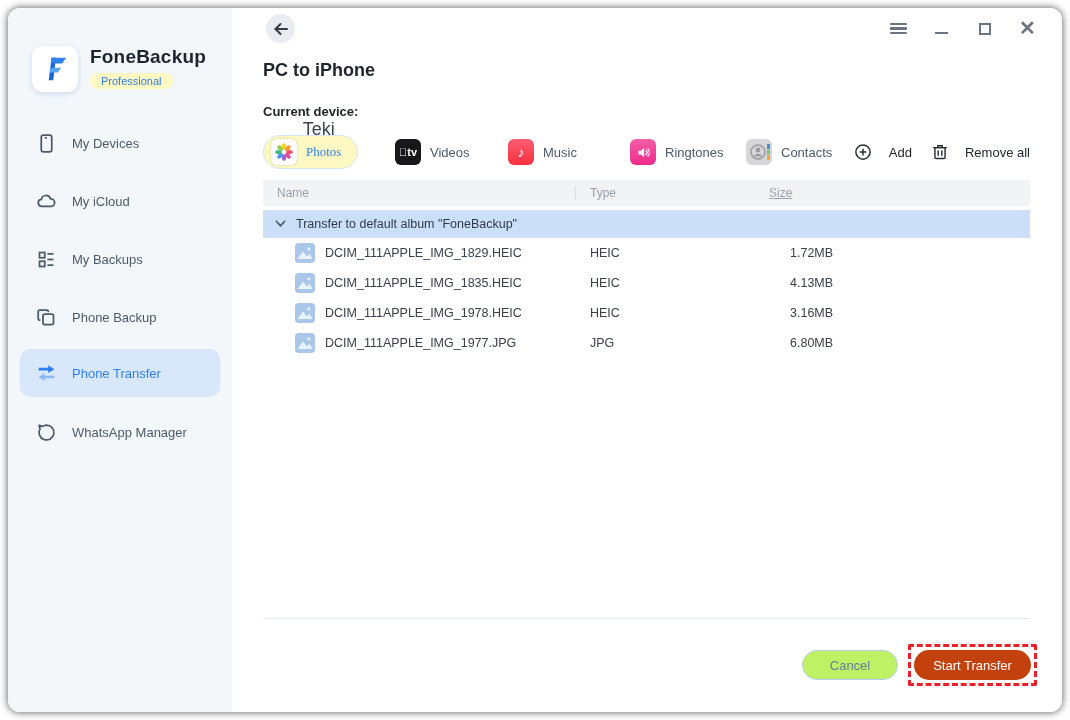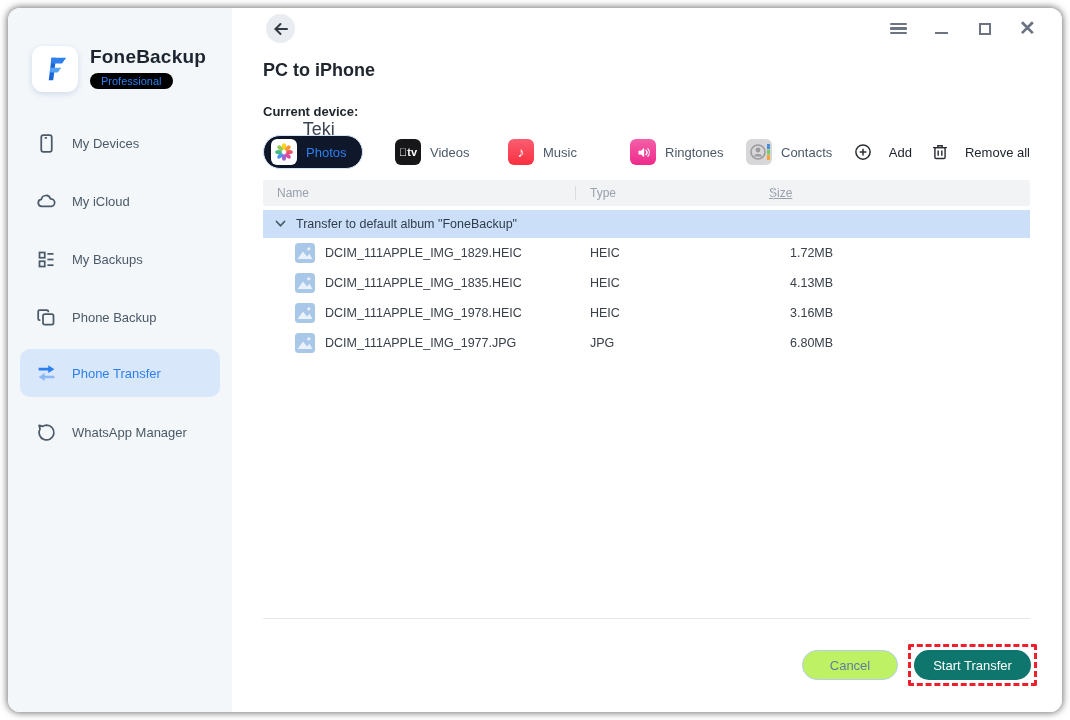--- a/index.html
+++ b/index.html
@@ -19,21 +19,21 @@
   .logo-row { position:absolute; left:24px; top:38px; display:flex; align-items:flex-start; }
   .logo-box {
     width:46px; height:46px; background:#fff; border-radius:11px;
     box-shadow:0 2px 6px rgba(40,90,160,0.18);
     display:flex; align-items:center; justify-content:center;
   }
   .brand-col { margin-left:12px; }
   .brand-name { font-size:19px; font-weight:bold; color:#1c2430; letter-spacing:0.2px; }
   .brand-badge {
     display:inline-block; margin-top:5px; font-size:11px; color:#2d7ff0;
-    background:#000000; border-radius:9px; padding:2px 11px;
+    background:#fef9c3; border-radius:9px; padding:2px 11px;
   }
   .nav-item {
     position:absolute; left:12px; width:200px; height:48px; border-radius:10px;
     display:flex; align-items:center; padding-left:16px; cursor:pointer;
     color:#4b5a68; font-size:13px;
   }
   .nav-item .nav-icon { width:21px; height:21px; margin-right:15px; flex:0 0 auto; }
   .nav-item.selected { background:#d9e7fb; color:#2d7ff0; }
   
   .main { position:absolute; left:224px; top:0; width:830px; height:100%; background:#fff; }
@@ -52,22 +52,22 @@
   .device-row { position:absolute; left:31px; top:96px; display:flex; align-items:center;flex-direction:column; }
   .device-label { font-size:13px; font-weight:bold; color:#20262e; }
   .device-name { font-size:18px; color:#3c4450; margin-left:16px; }
   .device-chevron { margin-left:9px; margin-top:3px; }
   
   .tab { position:absolute; top:127px; height:34px; display:flex; align-items:center; cursor:pointer;
          font-size:13px; color:#4b5a68; }
   .tab .tab-icon { width:26px; height:26px; border-radius:6px; margin-right:9px;
                    display:flex; align-items:center; justify-content:center; flex:0 0 auto; }
   .tab.active {
-    background:#0f172a; border:1px solid #d4e5fa; border-radius:17px;
-    padding:0 16px 0 7px; color:#2d7ff0;
+    background:#fef9c3; border:1px solid #d4e5fa; border-radius:17px;
+    padding:0 16px 0 7px; color:#2d7ff0;font-family:Liberation Serif, serif;
   }
   .icon-tv { background:#17171a; color:#fff; font-size:11px; font-weight:bold; letter-spacing:0; }
   .icon-music { background:linear-gradient(180deg,#fb5d72,#f9303f); color:#fff; font-size:14px; }
   .icon-ring { background:linear-gradient(180deg,#f55fa8,#ef2a8b); }
   .actions { position:absolute; right:32px; top:127px; height:34px; display:flex; align-items:center; gap:20px; }
   .action { display:flex; align-items:center; gap:17px; cursor:pointer; font-size:13px; color:#20262e; }
   
   .table { position:absolute; left:31px; top:172px; width:767px; }
   .thead { position:relative; height:26px; background:#f1f3f5; border-radius:2px;
            display:flex; align-items:center; font-size:12px; color:#99a1ac; }
@@ -88,21 +88,21 @@
   .footer-divider { position:absolute; left:31px; top:610px; width:767px; height:1px; background:#e3e8ee; }
   .cancel-btn {
     position:absolute; right:164px; top:642px; width:96px; height:30px; border-radius:15px;
     background:#bef264; border:1px solid #b6cdf1; color:#607d9c; font-size:13px;
     display:flex; align-items:center; justify-content:center; cursor:pointer;
   }
   .start-wrap {
     position:absolute; right:25px; top:636px; border:3px dashed #ec1f2b; padding:3px; border-radius:2px;
   }
   .start-btn {
-    width:117px; height:30px; border-radius:15px; background:#0f766e; color:#fff; font-size:13px;
+    width:117px; height:30px; border-radius:15px; background:#c2410c; color:#fff; font-size:13px;
     display:flex; align-items:center; justify-content:center; cursor:pointer;
   }
 </style>
 </head>
 <body>
 
 <div class="window">
 
   <div class="sidebar">
     <div class="logo-row">

